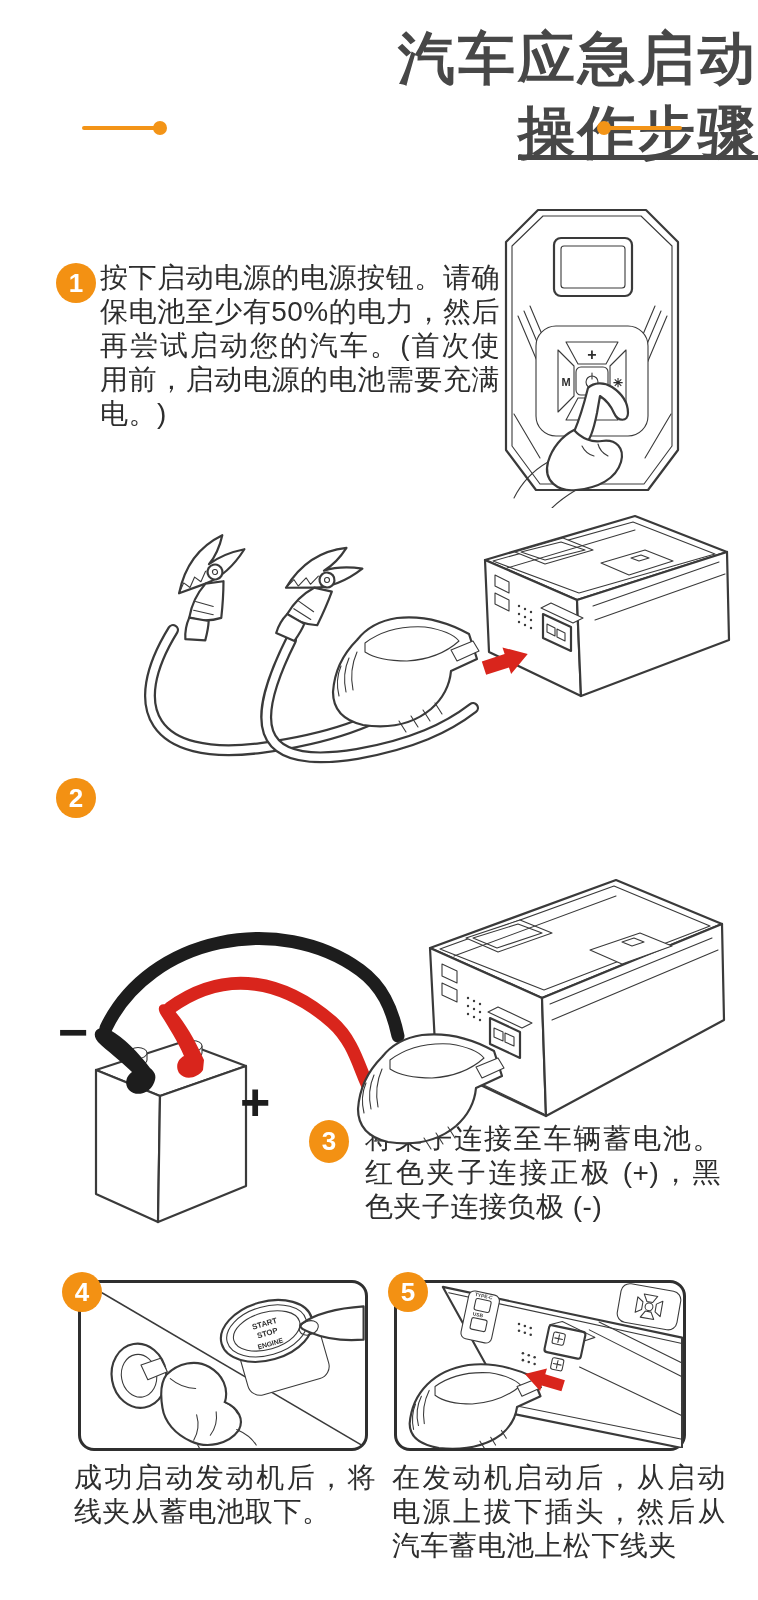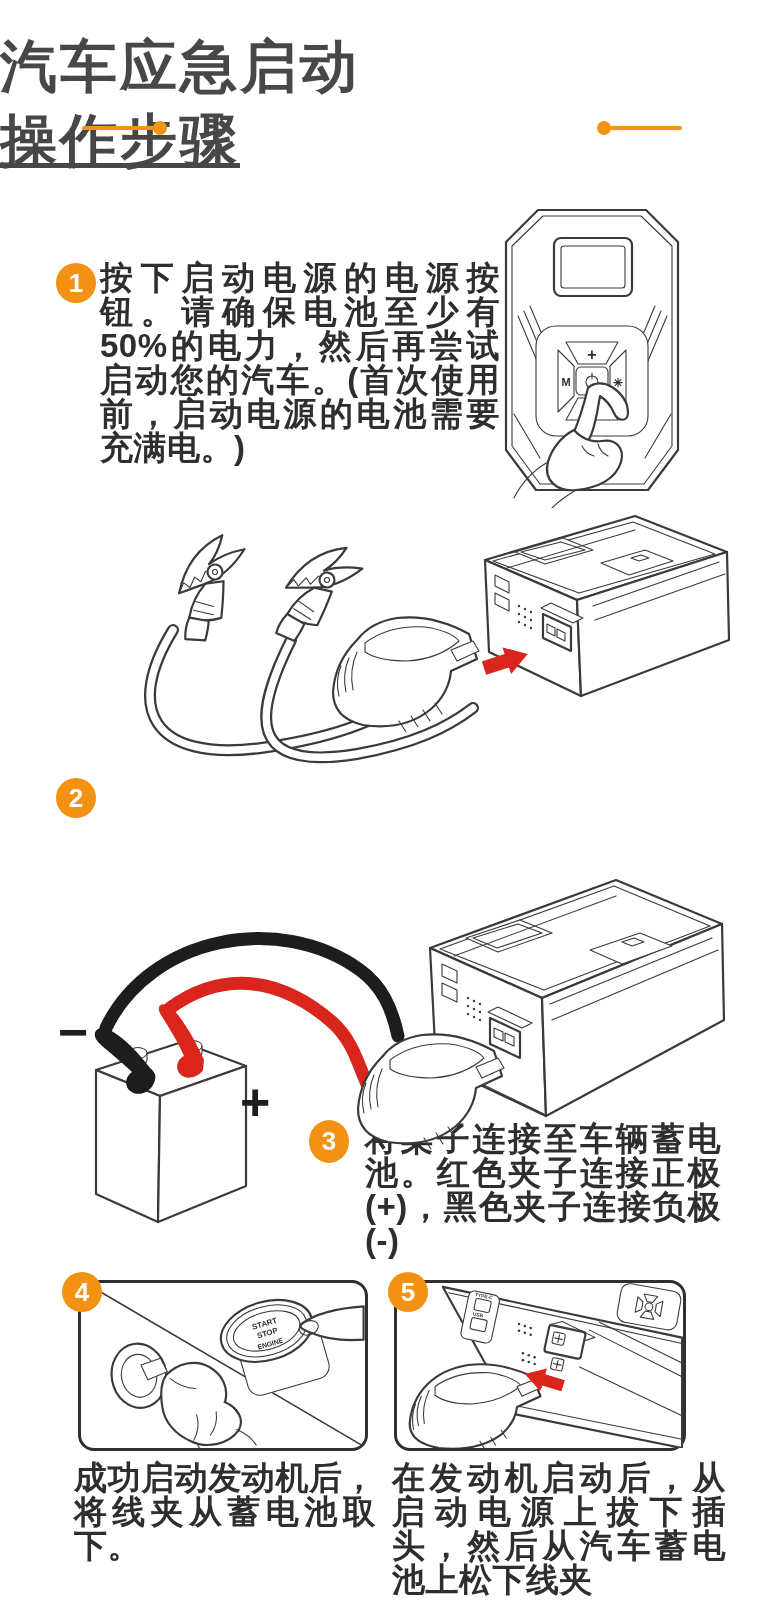--- a/index.html
+++ b/index.html
@@ -1,32 +1,32 @@
 <!DOCTYPE html>
 <html><head>
 <meta charset="utf-8">
 <style>
   html,body{margin:0;padding:0;background:#fff;}
   .page{position:relative;width:758px;height:1600px;background:#ffffff;overflow:hidden;
         font-family:"Liberation Sans",sans-serif;color:#2e2e2e;}
   
-  .title-line{position:absolute;left:0;right:0;text-align:left;font-weight:700;color:#474747;
-              font-size:57px;letter-spacing:3px;line-height:1;margin-top:8px;}
+  .title-line{position:absolute;left:0;right:0;text-align:right;font-weight:700;color:#474747;
+              font-size:57px;letter-spacing:3px;line-height:1;}
   .t1{top:30px;} .t2{top:104px;text-decoration:underline;}
   .orn{position:absolute;top:126px;height:4px;width:76px;background:#F39417;border-radius:2px;}
   .orn::after{content:"";position:absolute;top:-5px;width:14px;height:14px;border-radius:50%;background:#F39417;}
   .orn-left{left:82px;} .orn-left::after{right:-9px;}
   .orn-right{right:76px;} .orn-right::after{left:-9px;}
   
   .badge{position:absolute;width:40px;height:40px;border-radius:50%;background:#F39113;color:#fff;
          font-size:26px;font-weight:700;display:flex;align-items:center;justify-content:center;z-index:5;}
   .b1{left:56px;top:263px;} .b2{left:56px;top:778px;} .b3{left:309px;top:1120px;height:43px;}
   .b4{left:62px;top:1272px;} .b5{left:388px;top:1272px;}
   
-  .step-text{position:absolute;font-size:33px;line-height:34px;font-weight:700;color:#2e2e2e;
+  .step-text{position:absolute;font-size:28px;line-height:34px;font-weight:400;color:#2e2e2e;
              letter-spacing:0.5px;text-align:justify;}
   .tx1{left:100px;top:261px;width:400px;}
   .tx2{left:100px;top:776px;width:632px;}
   .tx3{left:365px;top:1122px;width:356px;}
   .cap4{left:74px;top:1461px;width:302px;}
   .cap5{left:392px;top:1461px;width:334px;}
   
   .step-box{position:absolute;border:3px solid #2f2f2f;border-radius:16px;background:#fff;box-sizing:border-box;}
   .box4{left:78px;top:1280px;width:290px;height:171px;}
   .box5{left:394px;top:1280px;width:292px;height:171px;}

